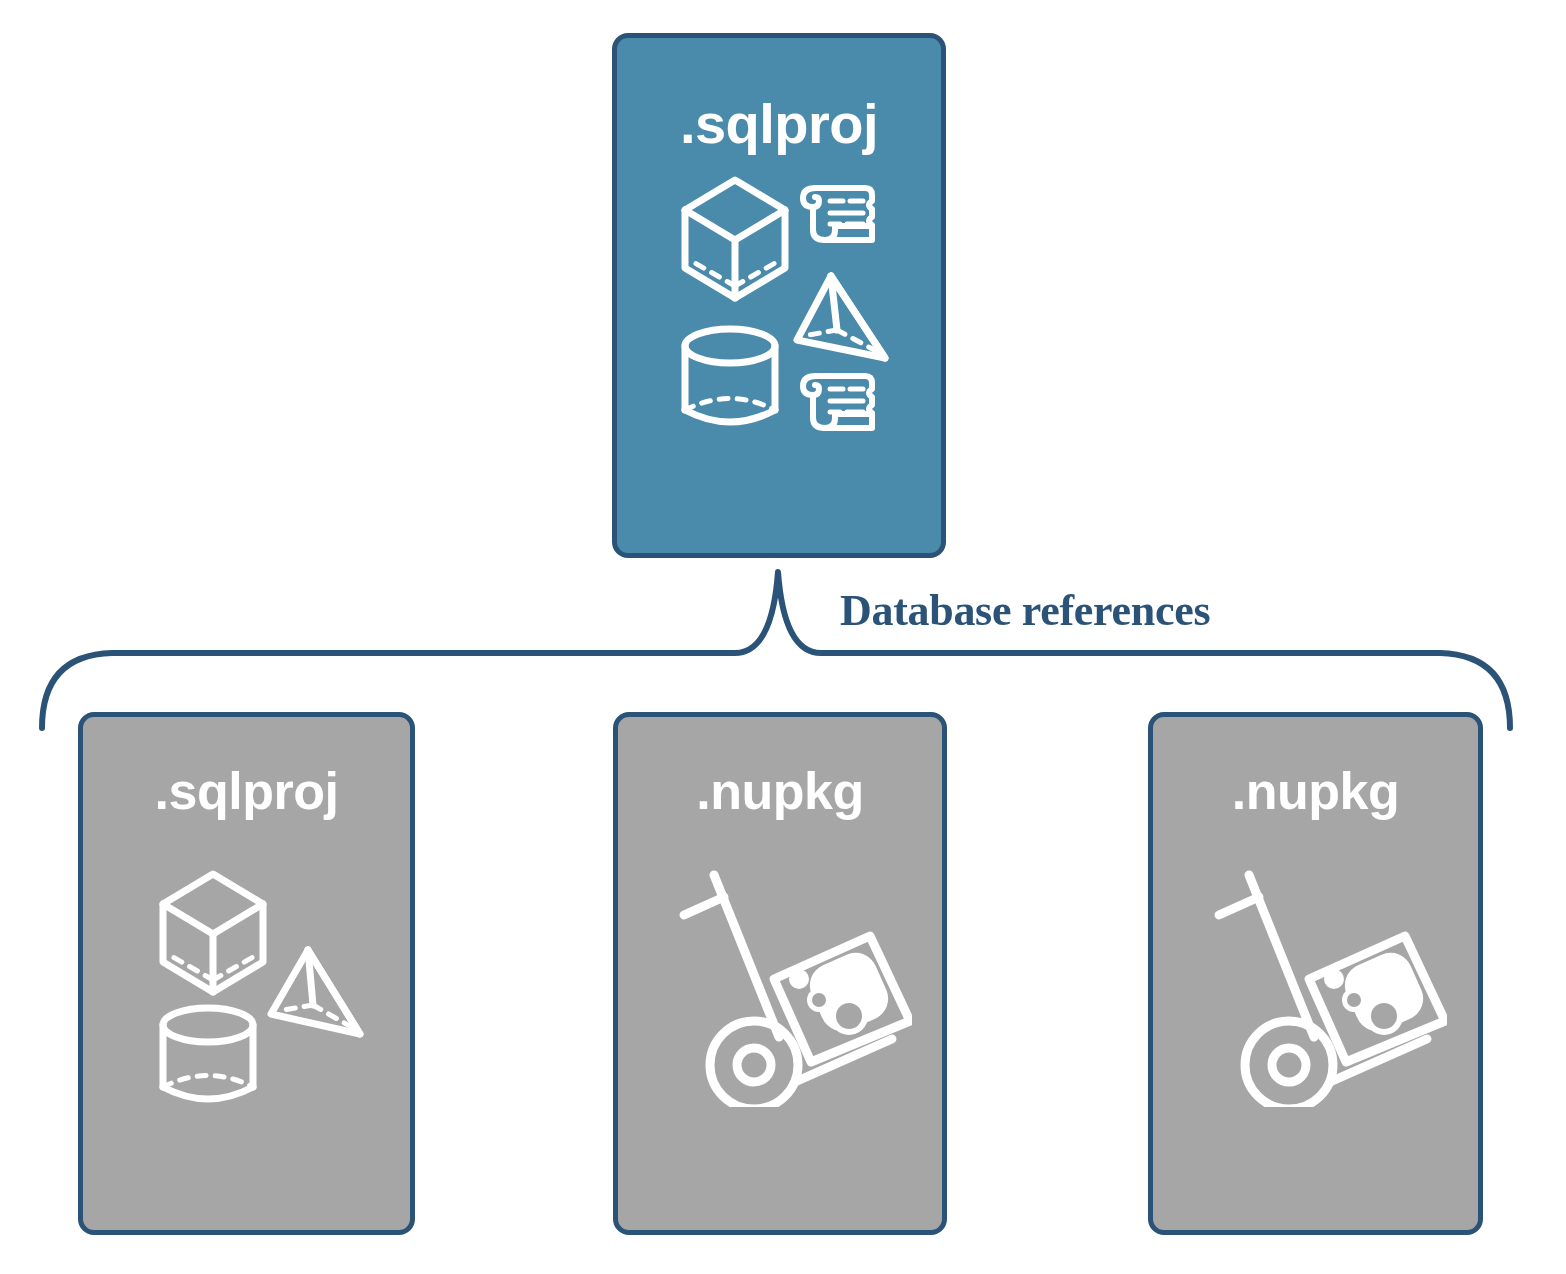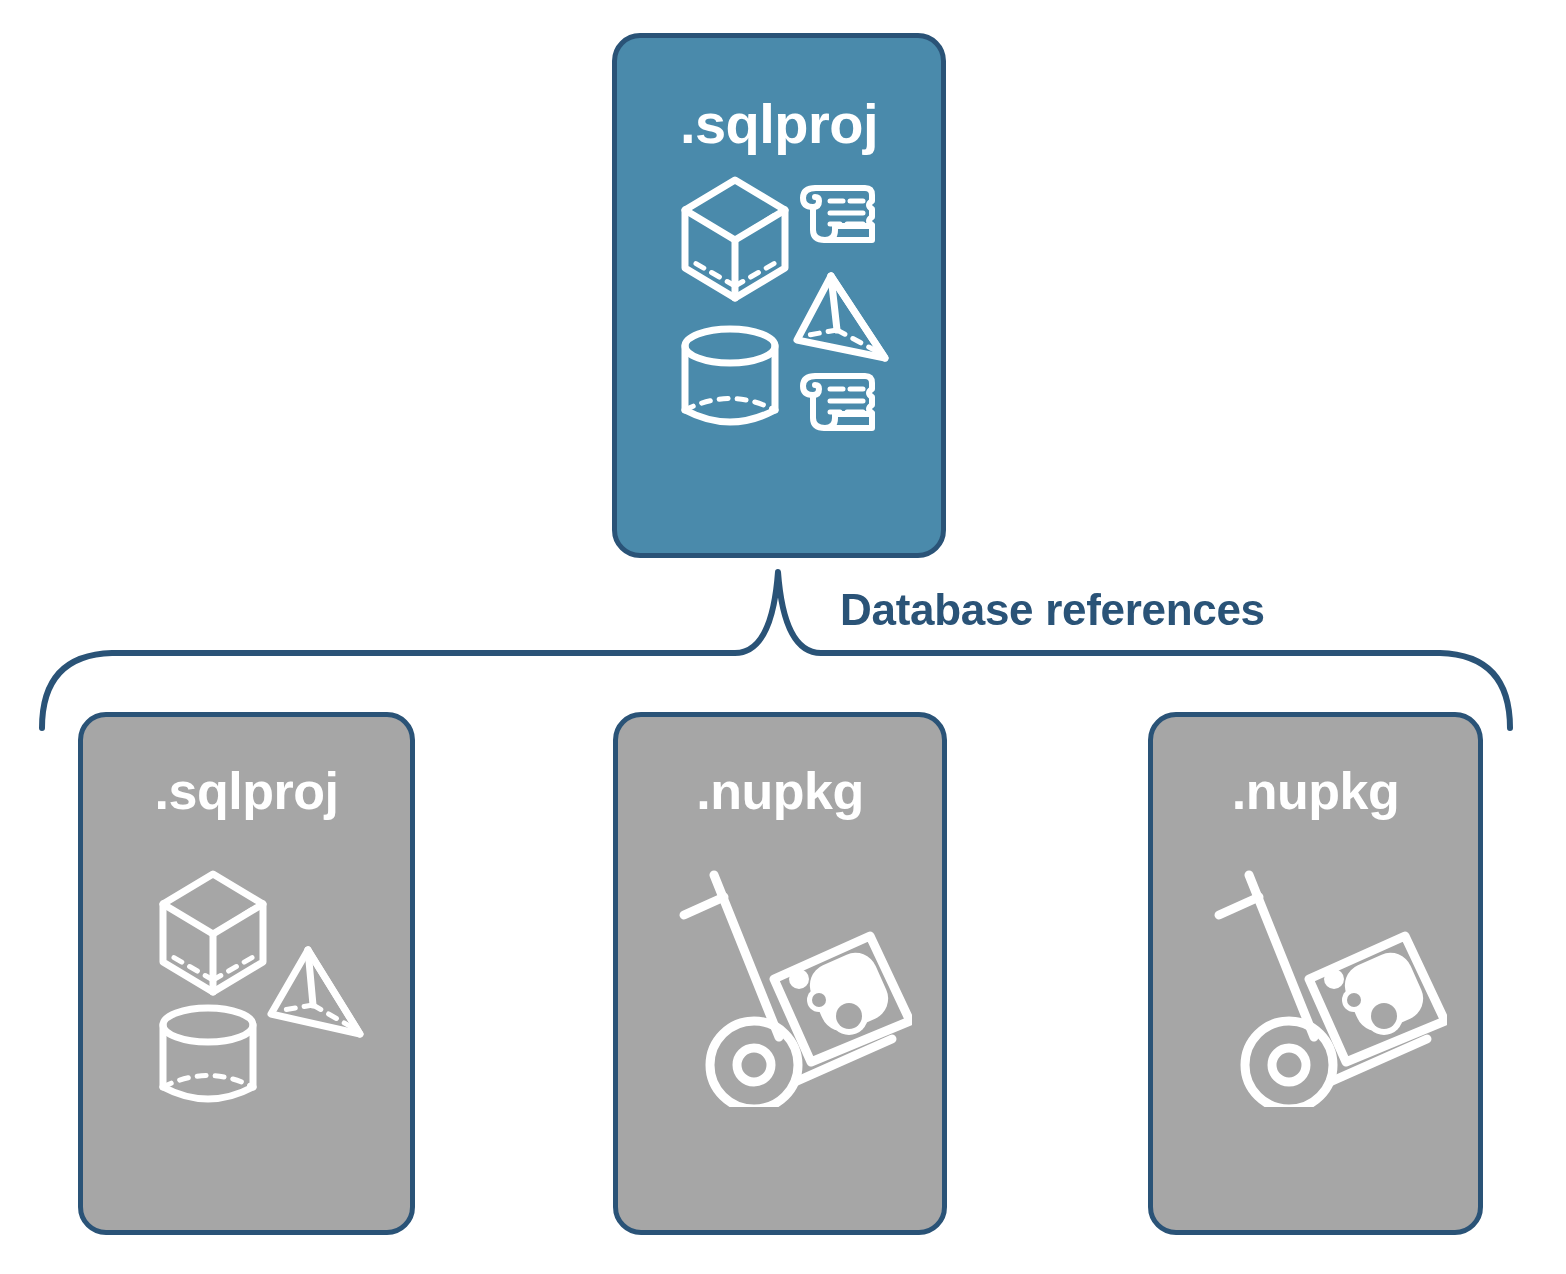--- a/index.html
+++ b/index.html
@@ -17,21 +17,21 @@
     height: 1274px;
     background: #ffffff;
     overflow: hidden;
   }
 
   
   .card {
     position: absolute;
     box-sizing: border-box;
     border: 5px solid #2a5377;
-    border-radius: 28px;
+    border-radius: 16px;
     overflow: hidden;
     padding-left: 10px;
   }
   .card.blue   { background: #4a8aab; }
   .card.grey   { background: #a6a6a6; }
 
   .card-title {
     position: absolute;
     left: 0;
     right: 0;
@@ -76,20 +76,21 @@
   #brace-label {
     position: absolute;
     left: 840px;
     top: 585px;
     font-size: 44px;
     font-weight: bold;
     color: #2a5377;
     letter-spacing: -0.3px;
     white-space: nowrap;
     user-select: none;
+    font-family: Liberation Serif, serif;
   }
 </style>
 </head>
 <body>
 
 <div id="stage">
 
   <div class="card blue" id="card-top">
     <div class="card-title">.sqlproj</div>
 

